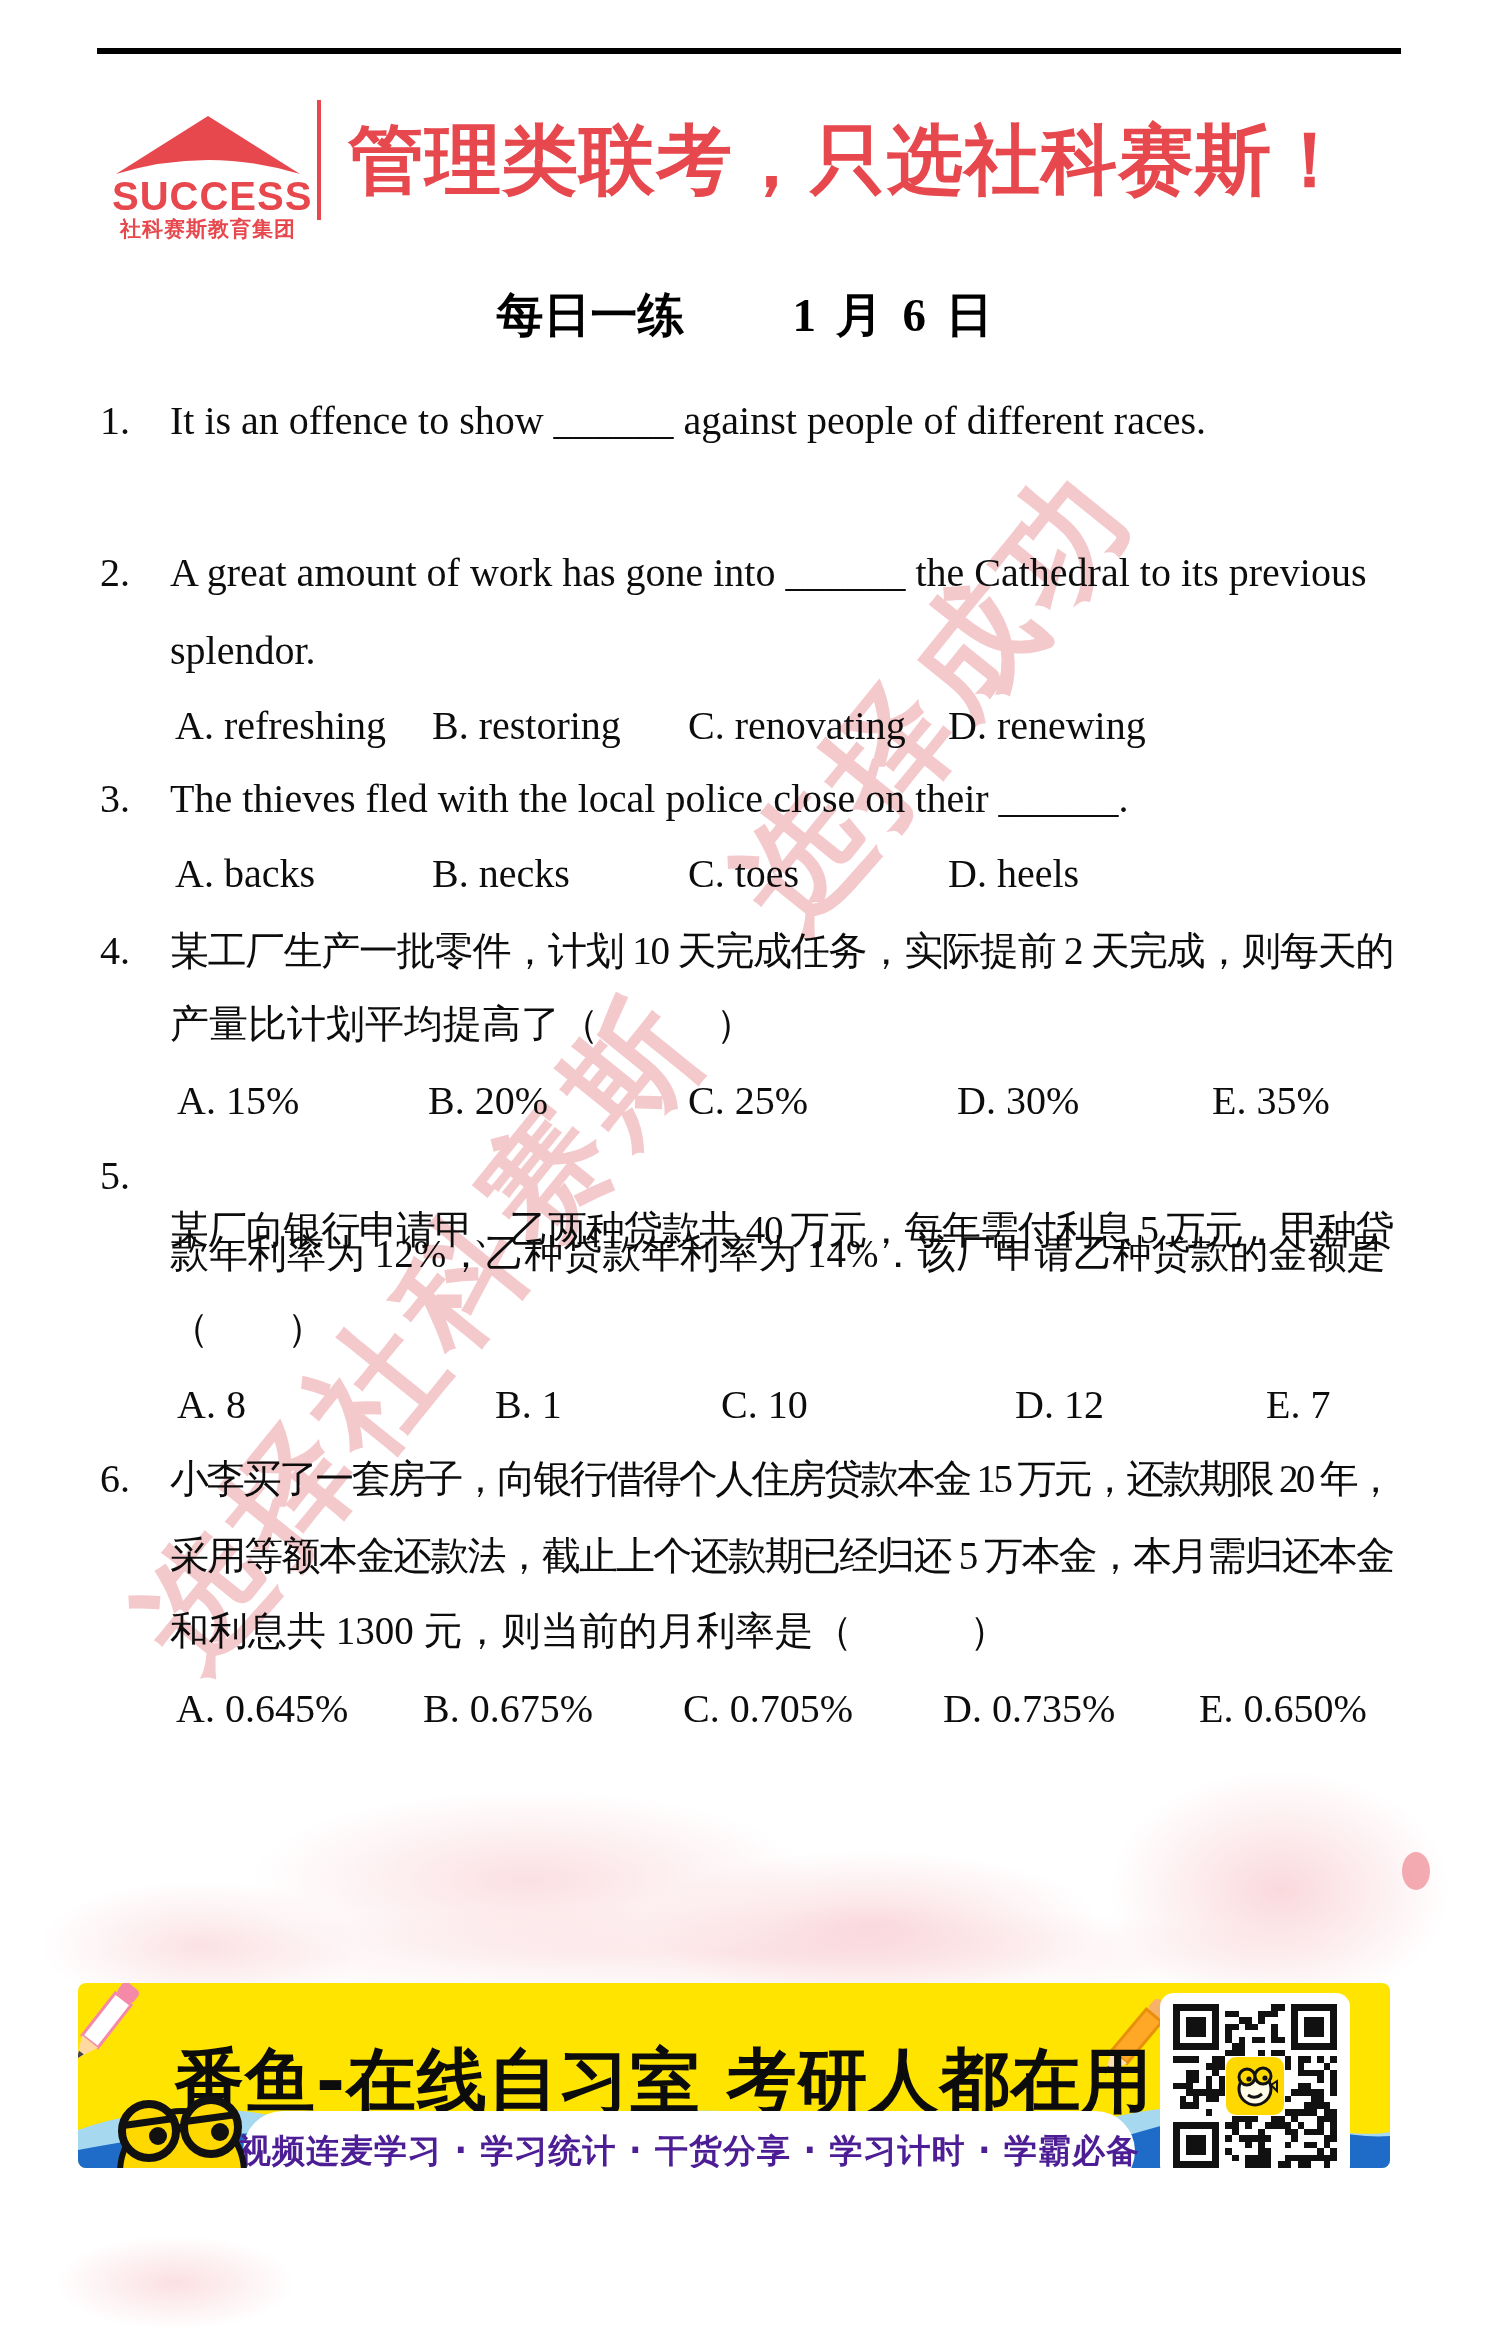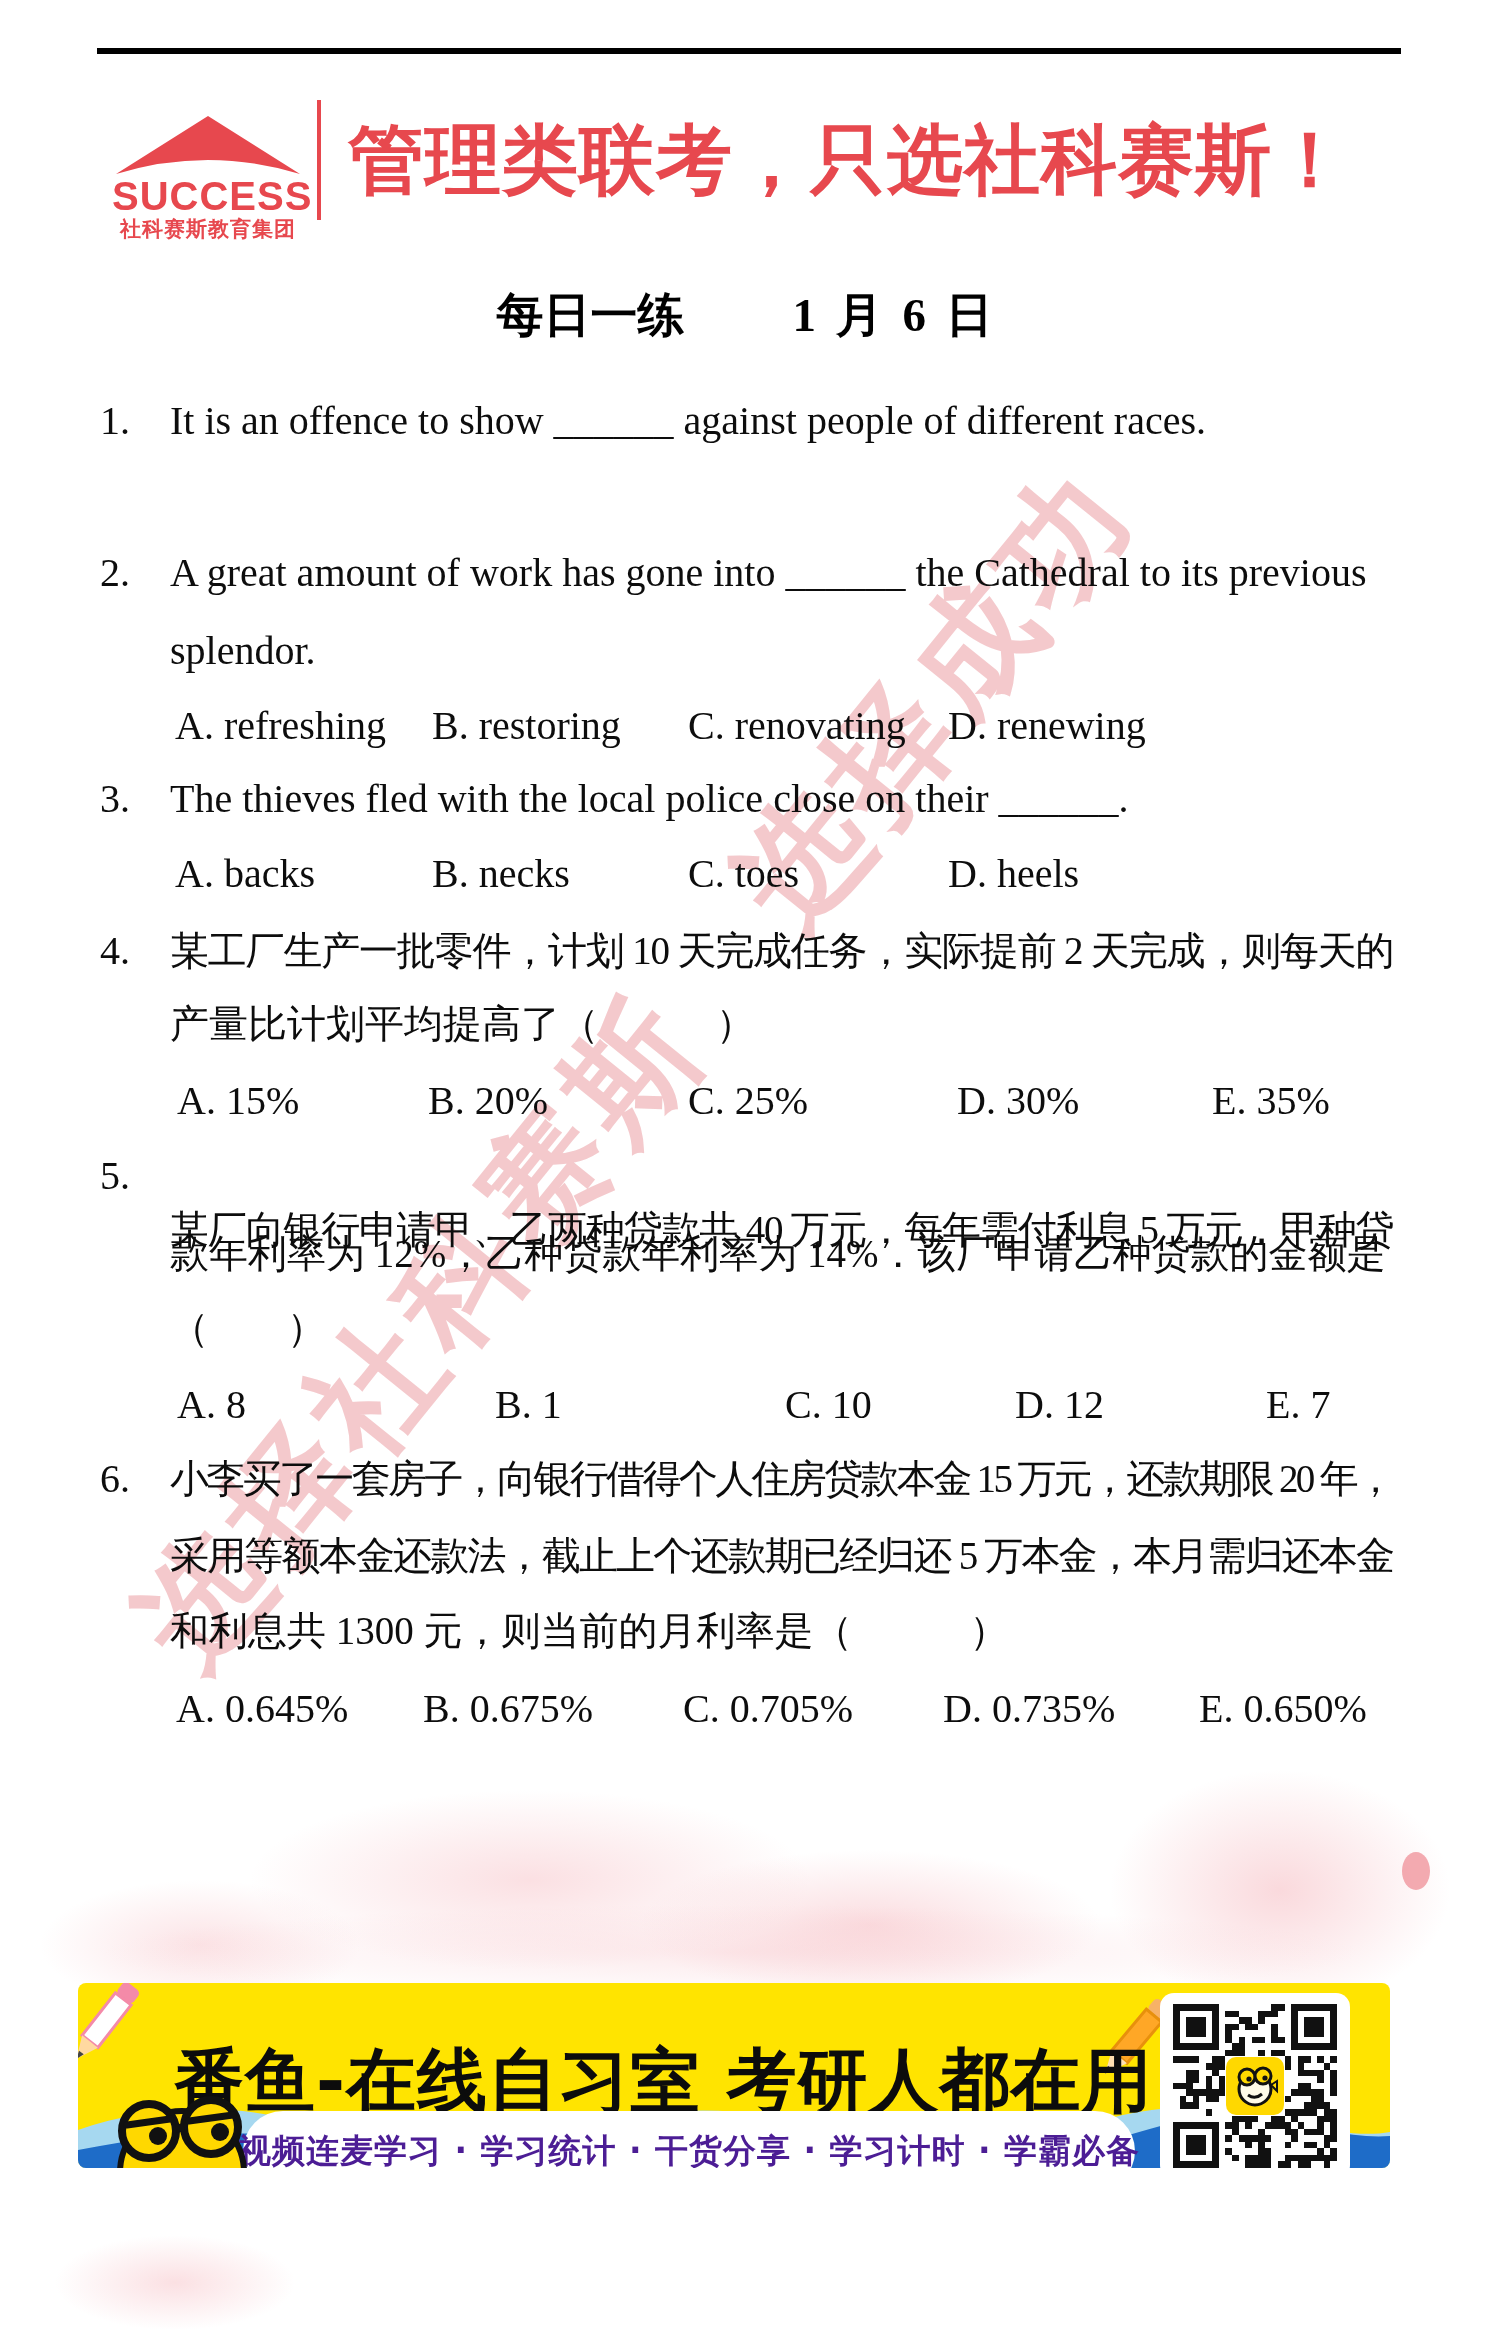--- a/index.html
+++ b/index.html
@@ -114,21 +114,21 @@
     <span class="opt" style="left:1212px">E. 35%</span>
   </div>
 
   <span class="ln qnum" style="top:1149px">5.</span>
   <div class="ln qtext cjk just" style="top: 1203px; letter-spacing: -1.19444px;">某厂向银行申请甲、乙两种贷款共 40 万元，每年需付利息 5 万元．甲种贷</div>
   <div class="ln qtext cjk just" style="top: 1227px; letter-spacing: 0px;">款年利率为 12%，乙种贷款年利率为 14%．该厂申请乙种贷款的金额是</div>
   <div class="ln qtext cjk" style="top:1301px">（　　）</div>
   <div class="optrow" style="top:1378px">
     <span class="opt" style="left:177px">A. 8</span>
     <span class="opt" style="left:495px">B. 1</span>
-    <span class="opt" style="left:785px">C. 10</span>
+    <span class="opt" style="left:721px">C. 10</span>
     <span class="opt" style="left:1015px">D. 12</span>
     <span class="opt" style="left:1266px">E. 7</span>
   </div>
 
   <span class="ln qnum" style="top:1452px">6.</span>
   <div class="ln qtext cjk just" style="top: 1452px; letter-spacing: -2.65789px;">小李买了一套房子，向银行借得个人住房贷款本金 15 万元，还款期限 20 年，</div>
   <div class="ln qtext cjk just" style="top: 1529px; letter-spacing: -1.82353px;">采用等额本金还款法，截止上个还款期已经归还 5 万本金，本月需归还本金</div>
   <div class="ln qtext cjk" style="top:1604px">和利息共 1300 元，则当前的月利率是（　　　）</div>
   <div class="optrow" style="top:1682px">
     <span class="opt" style="left:176px">A. 0.645%</span>

